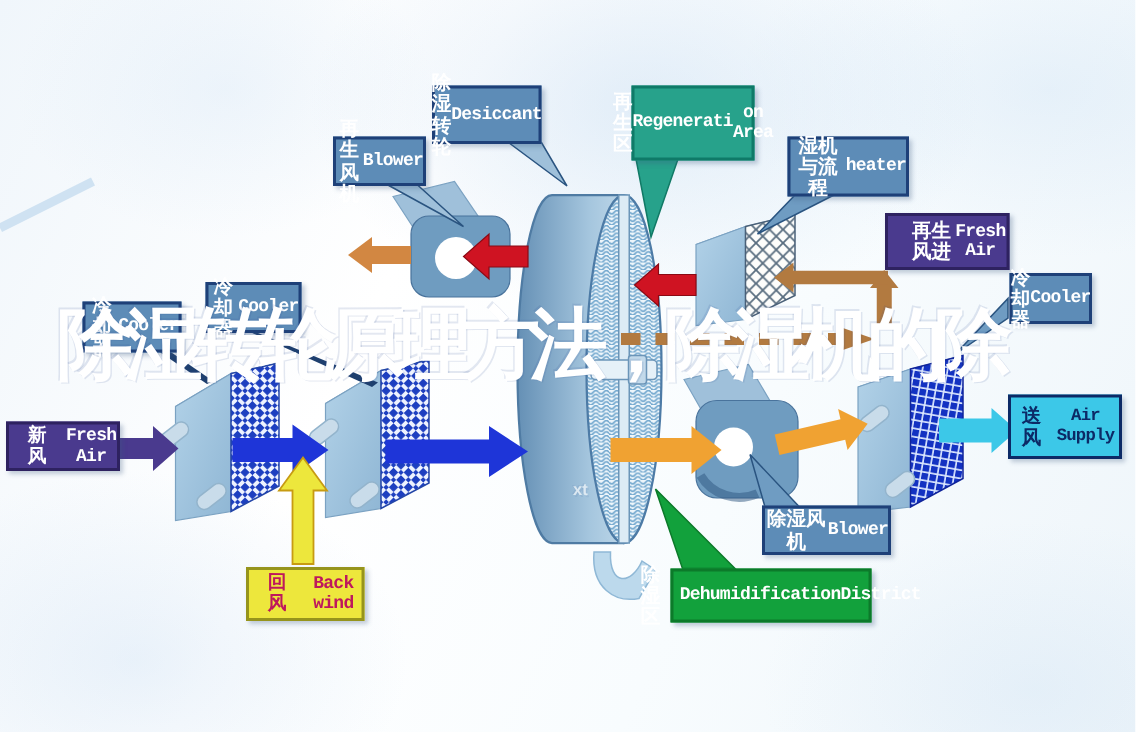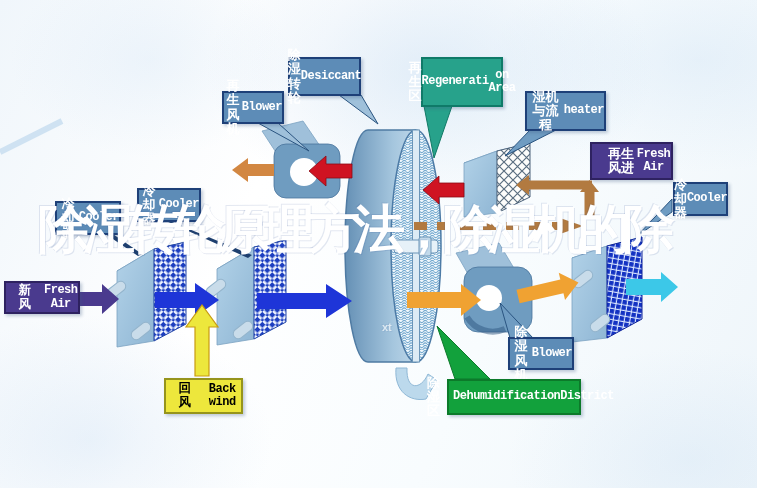--- a/index.html
+++ b/index.html
@@ -155,42 +155,46 @@
     <span class="en">Cooler</span>
   </div>
   <div class="lbl" style="left:137px;top:188px;width:64px;height:34px;">
     <span class="zh">冷却器</span>
     <span class="en">Cooler</span>
   </div>
   <div class="lbl" style="left:4px;top:281px;width:76px;height:33px;background:var(--purple);border-color:#2e2260;">
     <span class="zh" style="font-size:12.5px">新　　风</span>
     <span class="en">Fresh Air</span>
   </div>
-  <div class="lbl" style="left:164px;top:378px;width:79px;height:36px;background:var(--yellow);border-color:var(--yellowBorder);color:#000000;align-items:center;">
+  <div class="lbl" style="left:164px;top:378px;width:79px;height:36px;background:var(--yellow);border-color:var(--yellowBorder);color:#be185d;align-items:center;">
     <span class="zh" style="font-size:12.5px">回　　风</span>
     <span class="en">Back wind</span>
   </div>
   <div class="lbl" style="left:421px;top:57px;width:82px;height:50px;background:var(--teal);border-color:var(--tealBorder);">
     <span class="zh">再生区</span>
     <span class="en">Regenerati</span>
     <span class="en">on Area</span>
   </div>
   <div class="lbl" style="left:525px;top:91px;width:81px;height:40px;">
     <span class="zh">湿机与流程</span>
     <span class="en">heater</span>
   </div>
   <div class="lbl" style="left:590px;top:142px;width:83px;height:38px;background:var(--purple);border-color:#2e2260;padding-left:14px;">
     <span class="zh">再生风进</span>
     <span class="en">Fresh Air</span>
   </div>
   <div class="lbl" style="left:673px;top:182px;width:55px;height:34px;">
     <span class="zh">冷却器</span>
     <span class="en">Cooler</span>
   </div>
-  <div class="lbl" style="left:508px;top:337px;width:66px;height:33px;align-items:center;">
+  <div class="lbl" style="left:672px;top:263px;width:76px;height:43px;background:var(--cyan);border-color:#0c2a66;color:var(--cyanText);">
+    <span class="zh">送　风</span>
+    <span class="en" style="font-size:11.5px">Air Supply</span>
+  </div>
+  <div class="lbl" style="left:508px;top:337px;width:86px;height:33px;align-items:center;">
     <span class="zh">除湿风机</span>
     <span class="en">Blower</span>
   </div>
   <div class="lbl" style="left:447px;top:379px;width:134px;height:36px;background:var(--green);border-color:#0c7a2a;">
     <span class="zh">除　　湿　　区</span>
     <span class="en" style="font-size:12px">Dehumidification</span>
     <span class="en" style="font-size:12px">District</span>
   </div>
 
   <div class="wm" style="left:38px;top:195px;font-size:52px;letter-spacing:-7px;">除湿转轮原理方法，除湿机的除</div>

